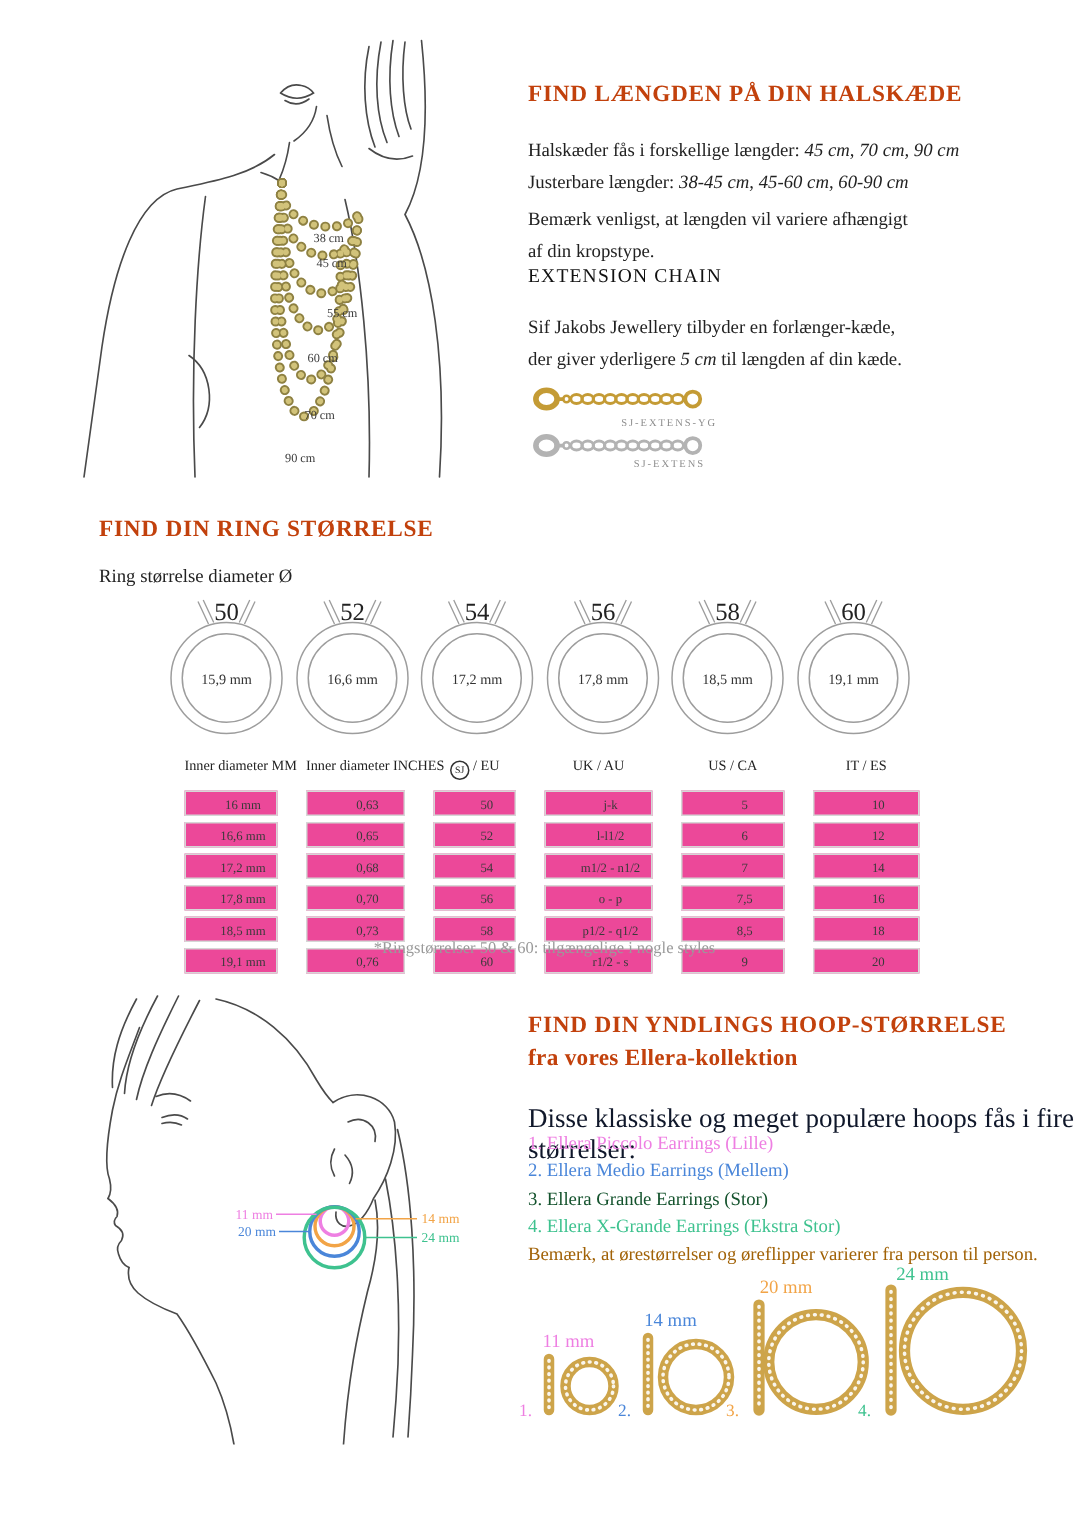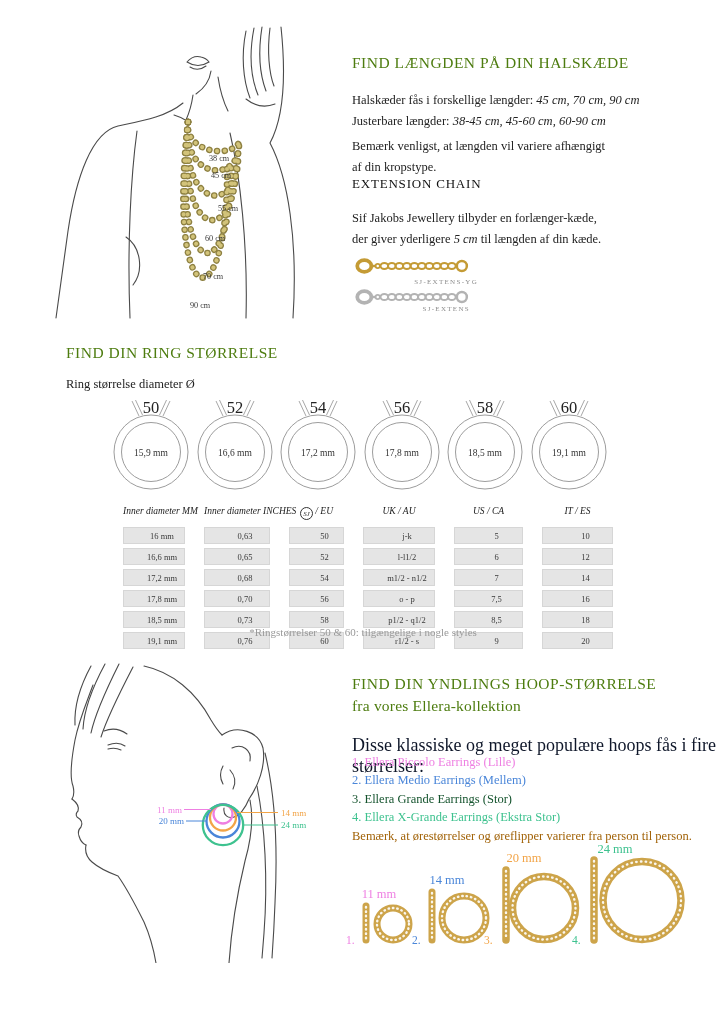--- a/index.html
+++ b/index.html
@@ -2,31 +2,31 @@
 <html><head>
 <meta charset="utf-8">
 <style>
   html,body{margin:0;padding:0;background:#fff;}
   .canvas{position:relative;width:724px;height:1024px;background:#fff;overflow:hidden;
           font-family:"Liberation Serif","DejaVu Serif",serif;color:#1c1c1c;}
   .abs{position:absolute;}
   svg{font-family:inherit;display:block;}
   svg text{font-family:"Liberation Serif","DejaVu Serif",serif;}
 
-  .h-title{font-size:15.5px;letter-spacing:.5px;color:#4d7c0f;}
+  .h-title{font-size:15.5px;letter-spacing:.5px;color:#c2410c;font-weight:bold;}
   .body-text{font-size:12.5px;line-height:21px;color:#222;}
   .sub-title{font-size:13px;letter-spacing:.8px;color:#111;}
   .sku{font-size:7px;letter-spacing:1.3px;color:#8d8d8d;text-align:right;}
 
   
   .size-table{display:grid;grid-template-columns:62px 66px 55px 72px 69px 71px;
               column-gap:19px;row-gap:4px;}
-  .th{font-size:9.5px;text-align:center;color:#222;white-space:nowrap;padding-bottom:3px;font-style:italic;}
+  .th{font-size:9.5px;text-align:center;color:#222;white-space:nowrap;padding-bottom:3px;}
   .td{border:1px solid #d6d6d6;font-size:8.5px;text-align:center;color:#3a3a3a;
-      padding:3px 0 2px 16px;background:#e5e5e5;}
+      padding:3px 0 2px 16px;background:#ec4899;}
   .sj-circle{display:inline-block;width:11px;height:11px;line-height:11px;border:1px solid #333;
              border-radius:50%;font-size:6.5px;text-align:center;vertical-align:-2px;letter-spacing:0;}
   .footnote{font-size:11px;color:#9a9a9a;text-align:center;}
 
   .rings-row{display:flex;justify-content:space-between;width:496px;}
 
   .hoop-line{font-size:12.5px;line-height:18.4px;}
   .hoop-line .nm{}
   .intro-text{font-size:18px;color:#0f172a;}
   .note-text{color:#a16207;}

